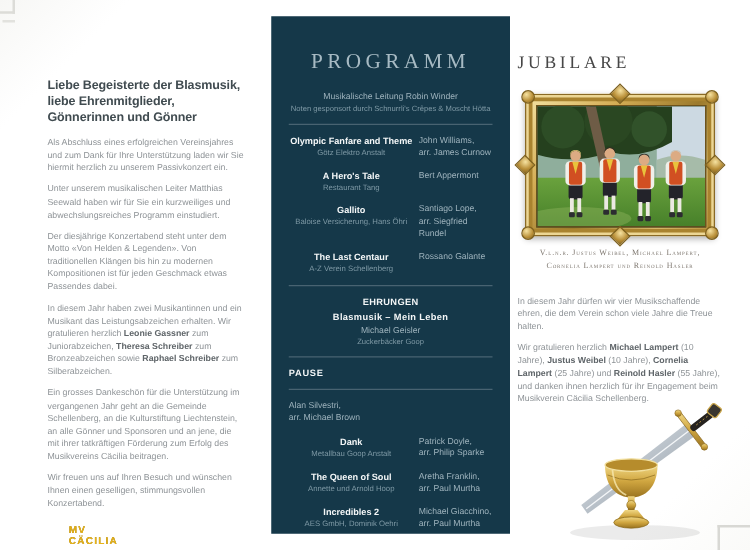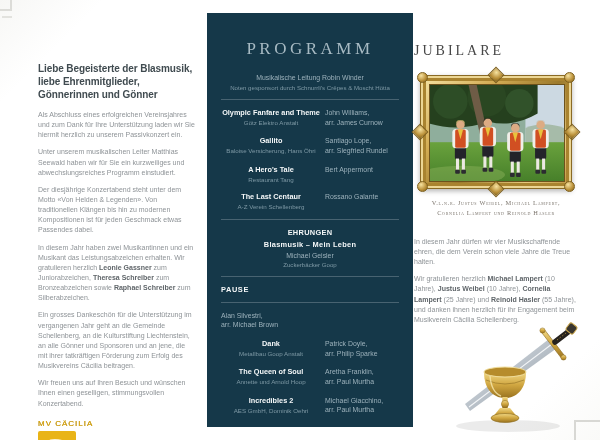--- a/index.html
+++ b/index.html
@@ -20,33 +20,33 @@
   .left-col{position:absolute;left:38px;top:62px;width:158px;}
   .left-col h1{
     margin:0 0 9px;font-size:10px;line-height:1.3;font-weight:bold;
     color:var(--heading-dark,#404b50);letter-spacing:-0.1px;
   }
   .paras p{margin:0 0 7px;font-size:7px;line-height:1.45;color:var(--body-text,#8e9397);}
   .paras p b{color:var(--body-bold,#5f6569);font-weight:bold;}
 
   .logo{margin-top:10px;width:70px;}
   .logo-word{
-    color:var(--logo-yellow,#e9b417);font-weight:normal;font-size:8px;
-    letter-spacing:1px;text-shadow:0 0 0.4px #7a5c00;
+    color:var(--logo-yellow,#e9b417);font-weight:bold;font-size:8px;
+    letter-spacing:1px;text-shadow:0 0 0.4px #7a5c00;margin-left:17px;
   }
   .logo-emblem{position:relative;width:38px;height:38px;margin-top:3px;
     background:var(--logo-yellow,#e9b417);border-radius:2px;}
   .logo-c{
     position:absolute;left:5px;top:-2px;font-family:"Liberation Serif",serif;
     font-size:30px;font-weight:bold;color:#fbf3d8;line-height:38px;
   }
 
   
   .program-panel{
-    position:absolute;left:207px;top:13px;width:206px;height:414px;
+    position:absolute;left:217px;top:13px;width:191px;height:414px;
     background:var(--panel-bg,#153849);box-sizing:border-box;
     padding:16px 14px 10px;color:#fff;
   }
   .program-title{
     margin:10px 0 15px;text-align:center;font-family:"Liberation Serif",serif;
     font-weight:normal;font-size:17px;letter-spacing:3.5px;
     color:var(--panel-title,#a7bac3);
   }
   .op-heading{font-size:7.4px;font-weight:bold;letter-spacing:0.4px;text-align:center;
     color:var(--panel-text-bright,#f4f7f8);margin-bottom:3px;}
@@ -134,35 +134,35 @@
           <div class="prog-piece">Olympic Fanfare and Theme</div>
           <div class="prog-sponsor">Götz Elektro Anstalt</div>
         </div>
         <div class="prog-right">
           <div>John Williams,</div>
           <div>arr. James Curnow</div>
         </div>
       </div>
       <div class="prog-item">
         <div class="prog-left">
+          <div class="prog-piece">A Hero's Tale</div>
+          <div class="prog-sponsor">Restaurant Tang</div>
+        </div>
+        <div class="prog-right">
+          <div>Bert Appermont</div>
+        </div>
+      </div>
+      <div class="prog-item">
+        <div class="prog-left">
           <div class="prog-piece">Gallito</div>
           <div class="prog-sponsor">Baloise Versicherung, Hans Öhri</div>
         </div>
         <div class="prog-right">
           <div>Santiago Lope,</div>
           <div>arr. Siegfried Rundel</div>
-        </div>
-      </div>
-      <div class="prog-item">
-        <div class="prog-left">
-          <div class="prog-piece">A Hero's Tale</div>
-          <div class="prog-sponsor">Restaurant Tang</div>
-        </div>
-        <div class="prog-right">
-          <div>Bert Appermont</div>
         </div>
       </div>
       <div class="prog-item">
         <div class="prog-left">
           <div class="prog-piece">The Last Centaur</div>
           <div class="prog-sponsor">A-Z Verein Schellenberg</div>
         </div>
         <div class="prog-right">
           <div>Rossano Galante</div>
         </div>

